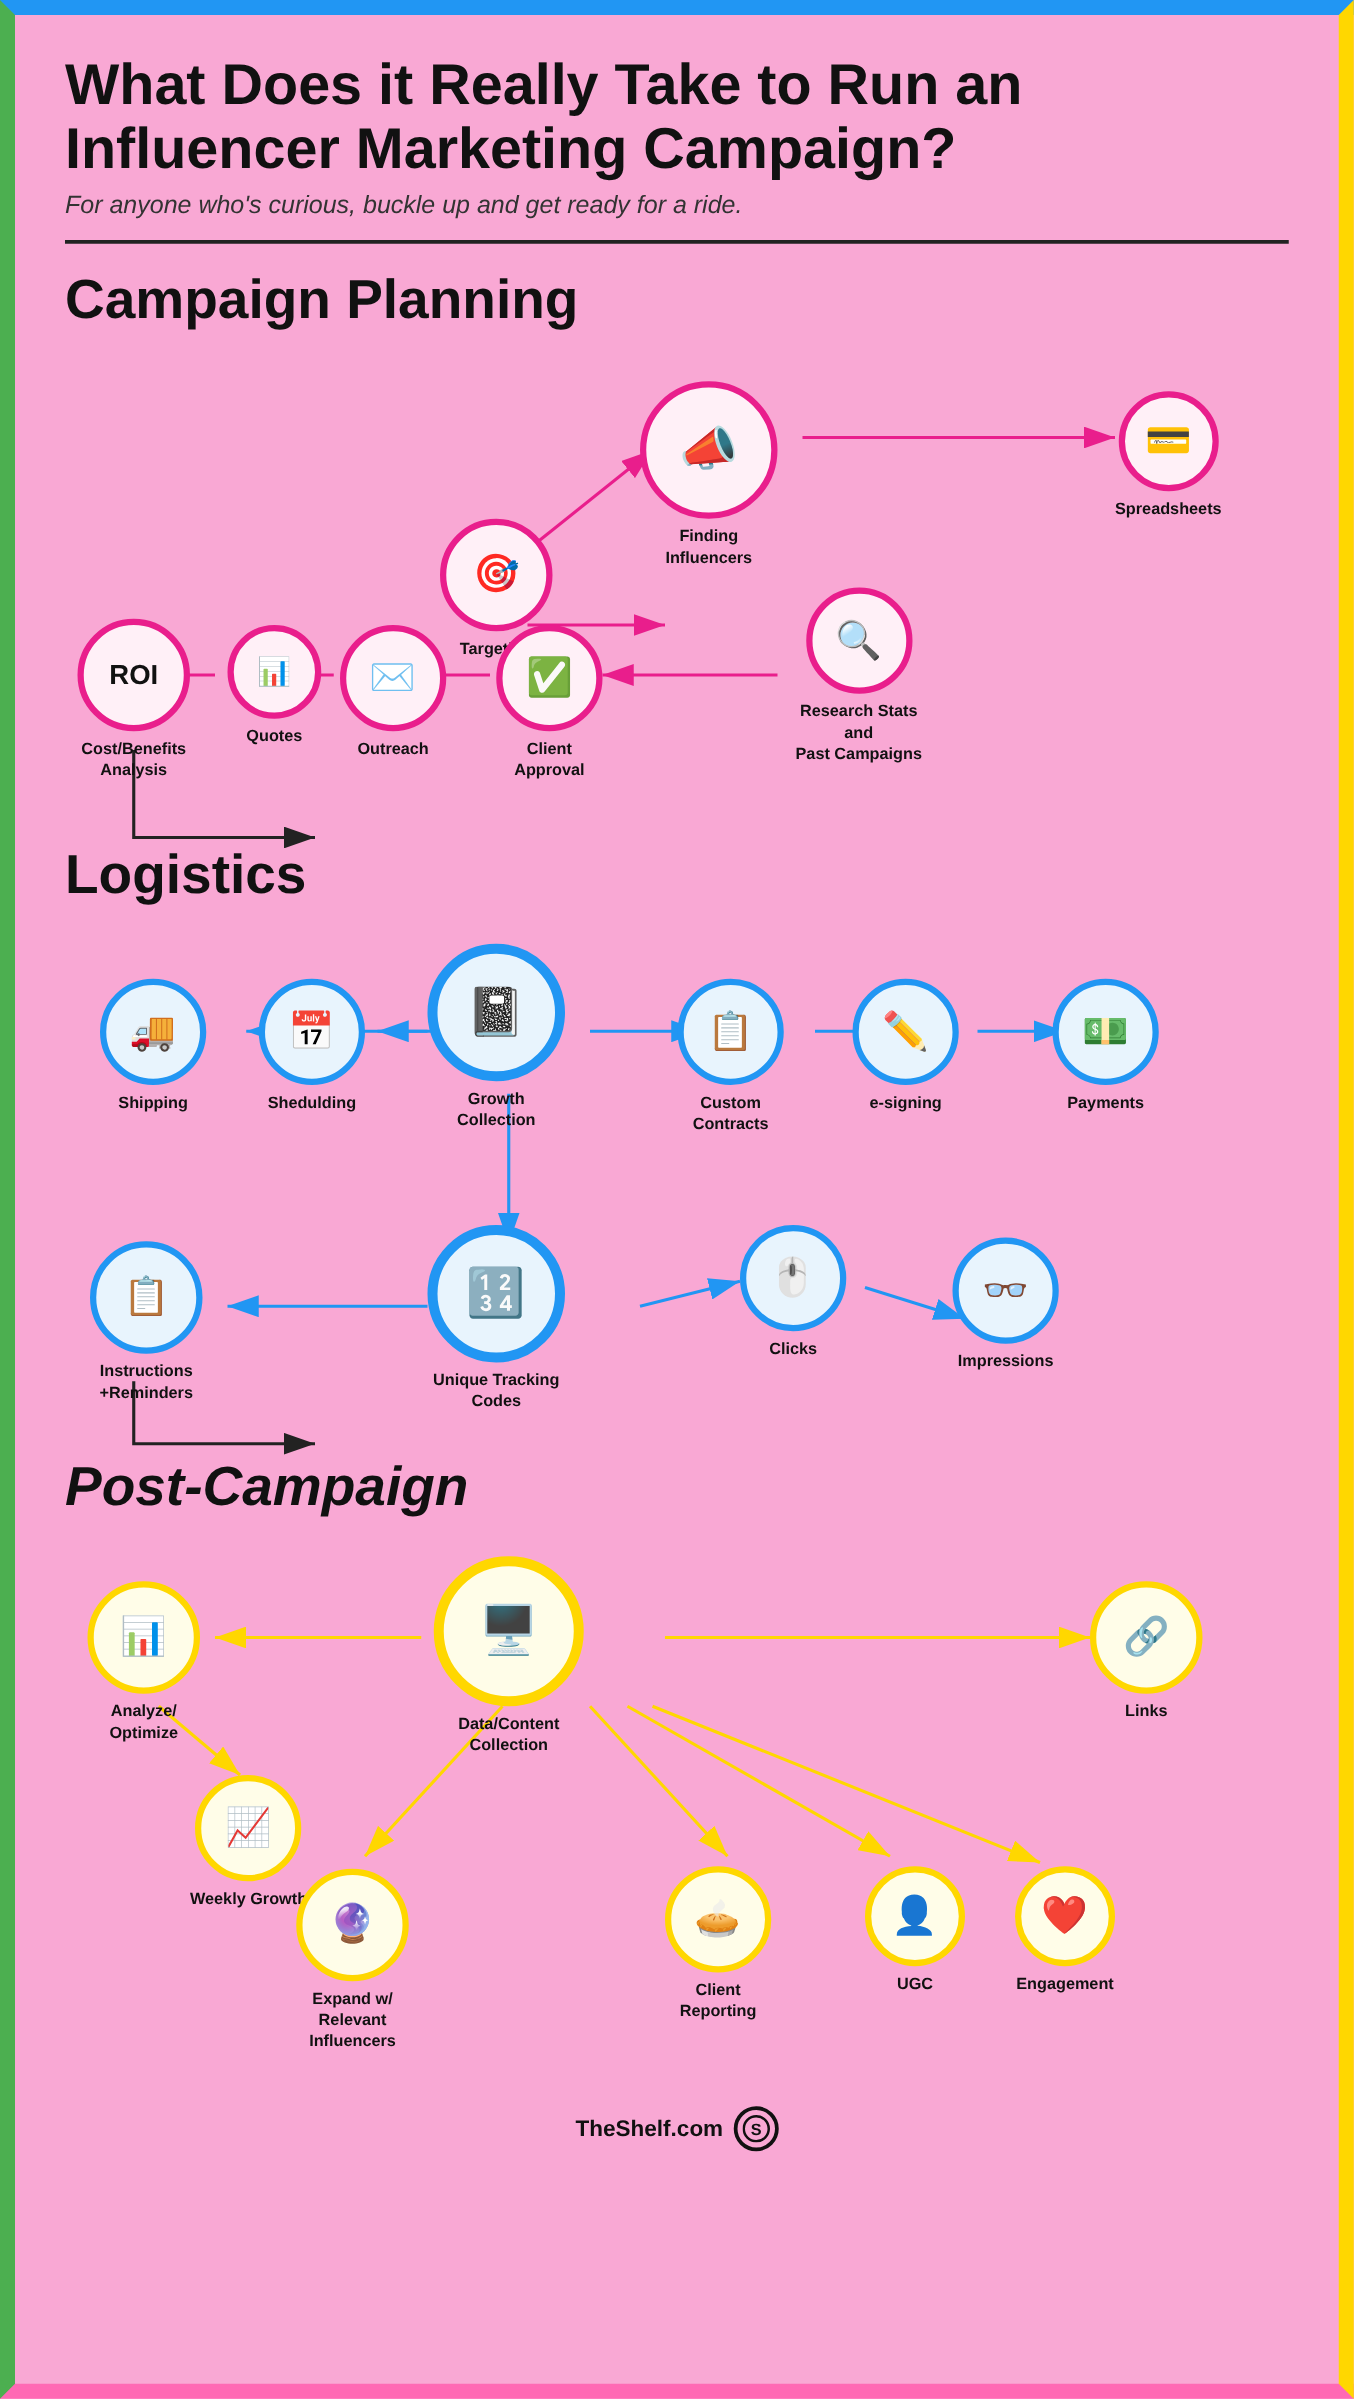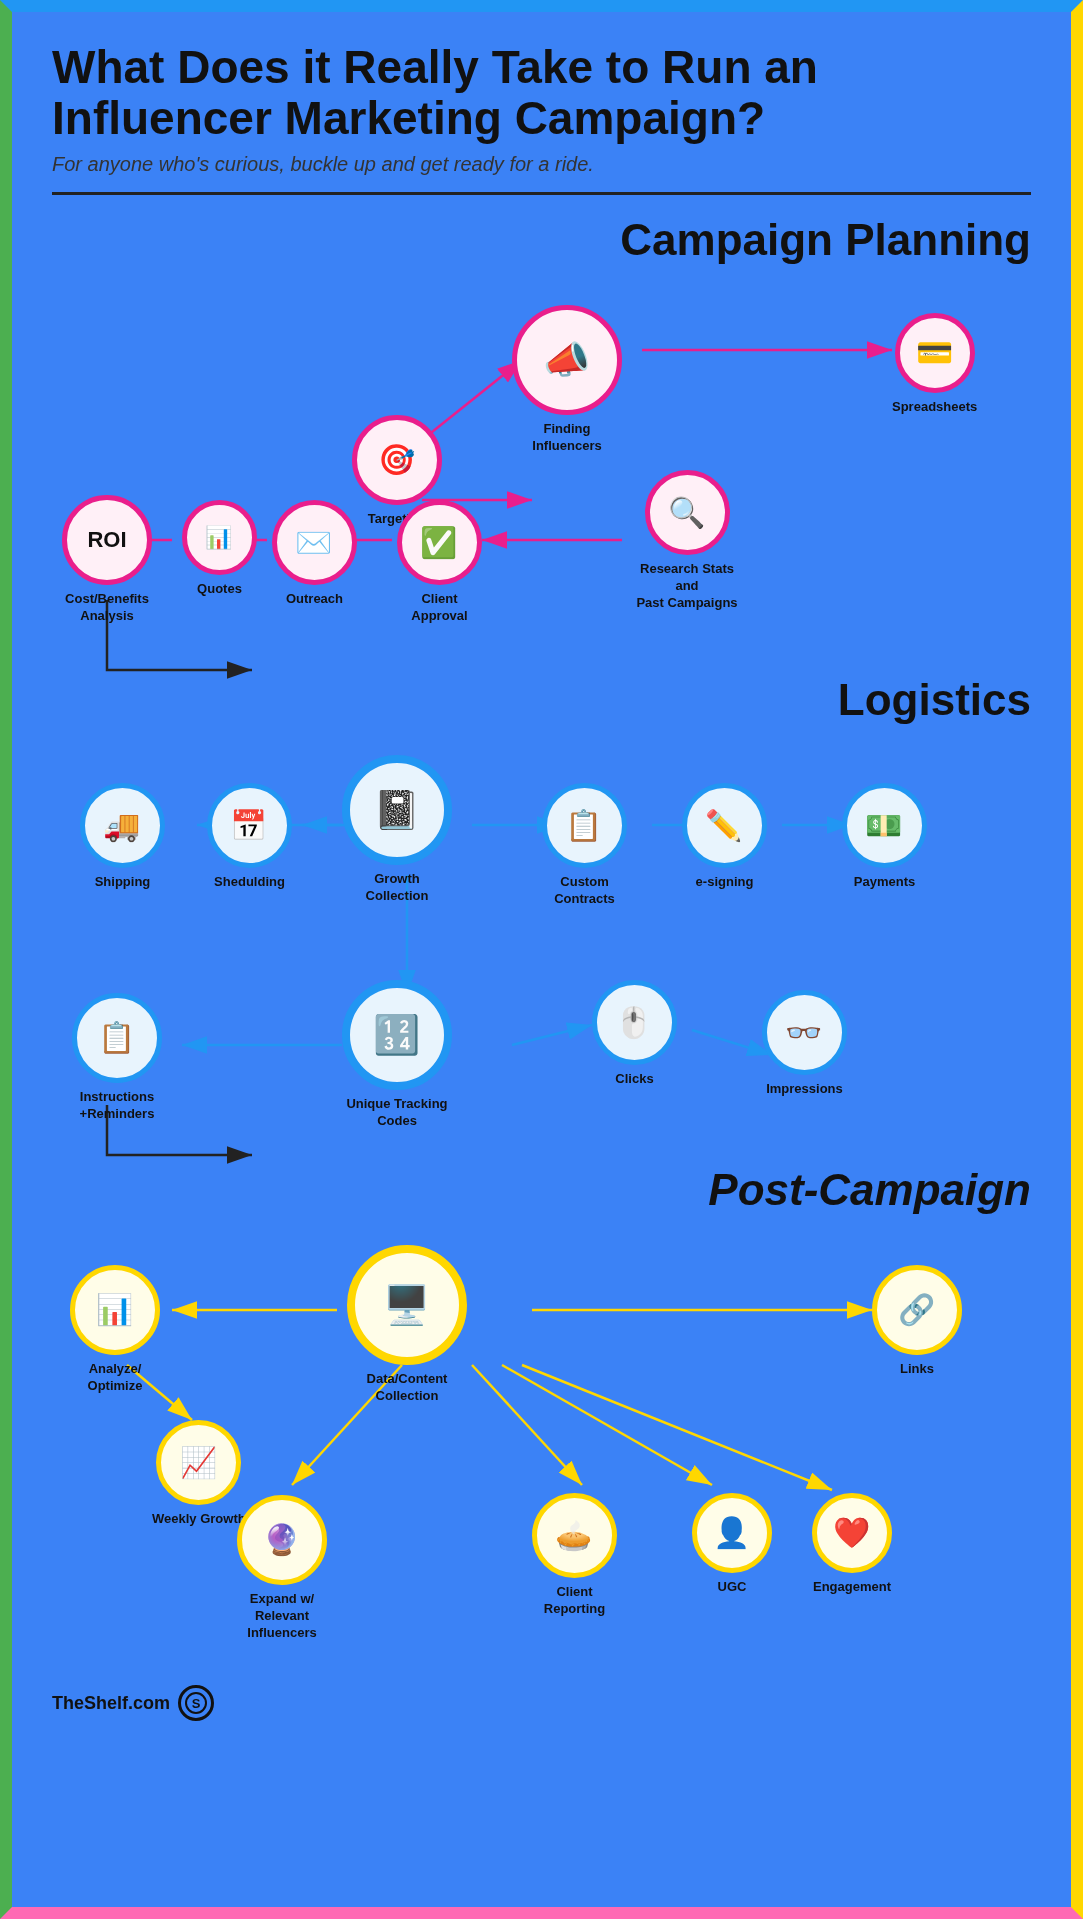--- a/index.html
+++ b/index.html
@@ -10,21 +10,21 @@
       font-family: 'Arial', sans-serif;
       overflow-x: hidden;
     }
     .outer-border {
       width: 1083px;
       min-height: 1919px;
       border-left: 12px solid #4CAF50;
       border-right: 12px solid #FFD700;
       border-top: 12px solid #2196F3;
       border-bottom: 12px solid #FF69B4;
-      background: #3b82f6;
+      background: #f9a8d4;
       position: relative;
     }
     .content {
       padding: 30px 40px 30px 40px;
     }
     
     .header {
       margin-bottom: 10px;
     }
     .main-title {
@@ -41,21 +41,21 @@
       margin-bottom: 16px;
     }
     hr.divider {
       border: none;
       border-top: 3px solid #222;
       margin-bottom: 20px;
     }
 
     
     .section-title {
-      text-align: right;
+      text-align: left;
       font-size: 44px;
       font-weight: 900;
       margin-bottom: 20px;
       color: #111;
     }
 
     
     .flow-area {
       position: relative;
       width: 100%;
@@ -132,20 +132,21 @@
     .circle-yellow-thick {
       border: 8px solid #FFD700;
       background: #fffde8;
     }
 
     .footer {
       display: flex;
       align-items: center;
       margin-top: 20px;
       padding-top: 10px;
+      justify-content: center;
     }
     .footer-text {
       font-size: 18px;
       font-weight: 700;
       color: #111;
     }
     .footer-logo {
       width: 36px;
       height: 36px;
       margin-left: 8px;

